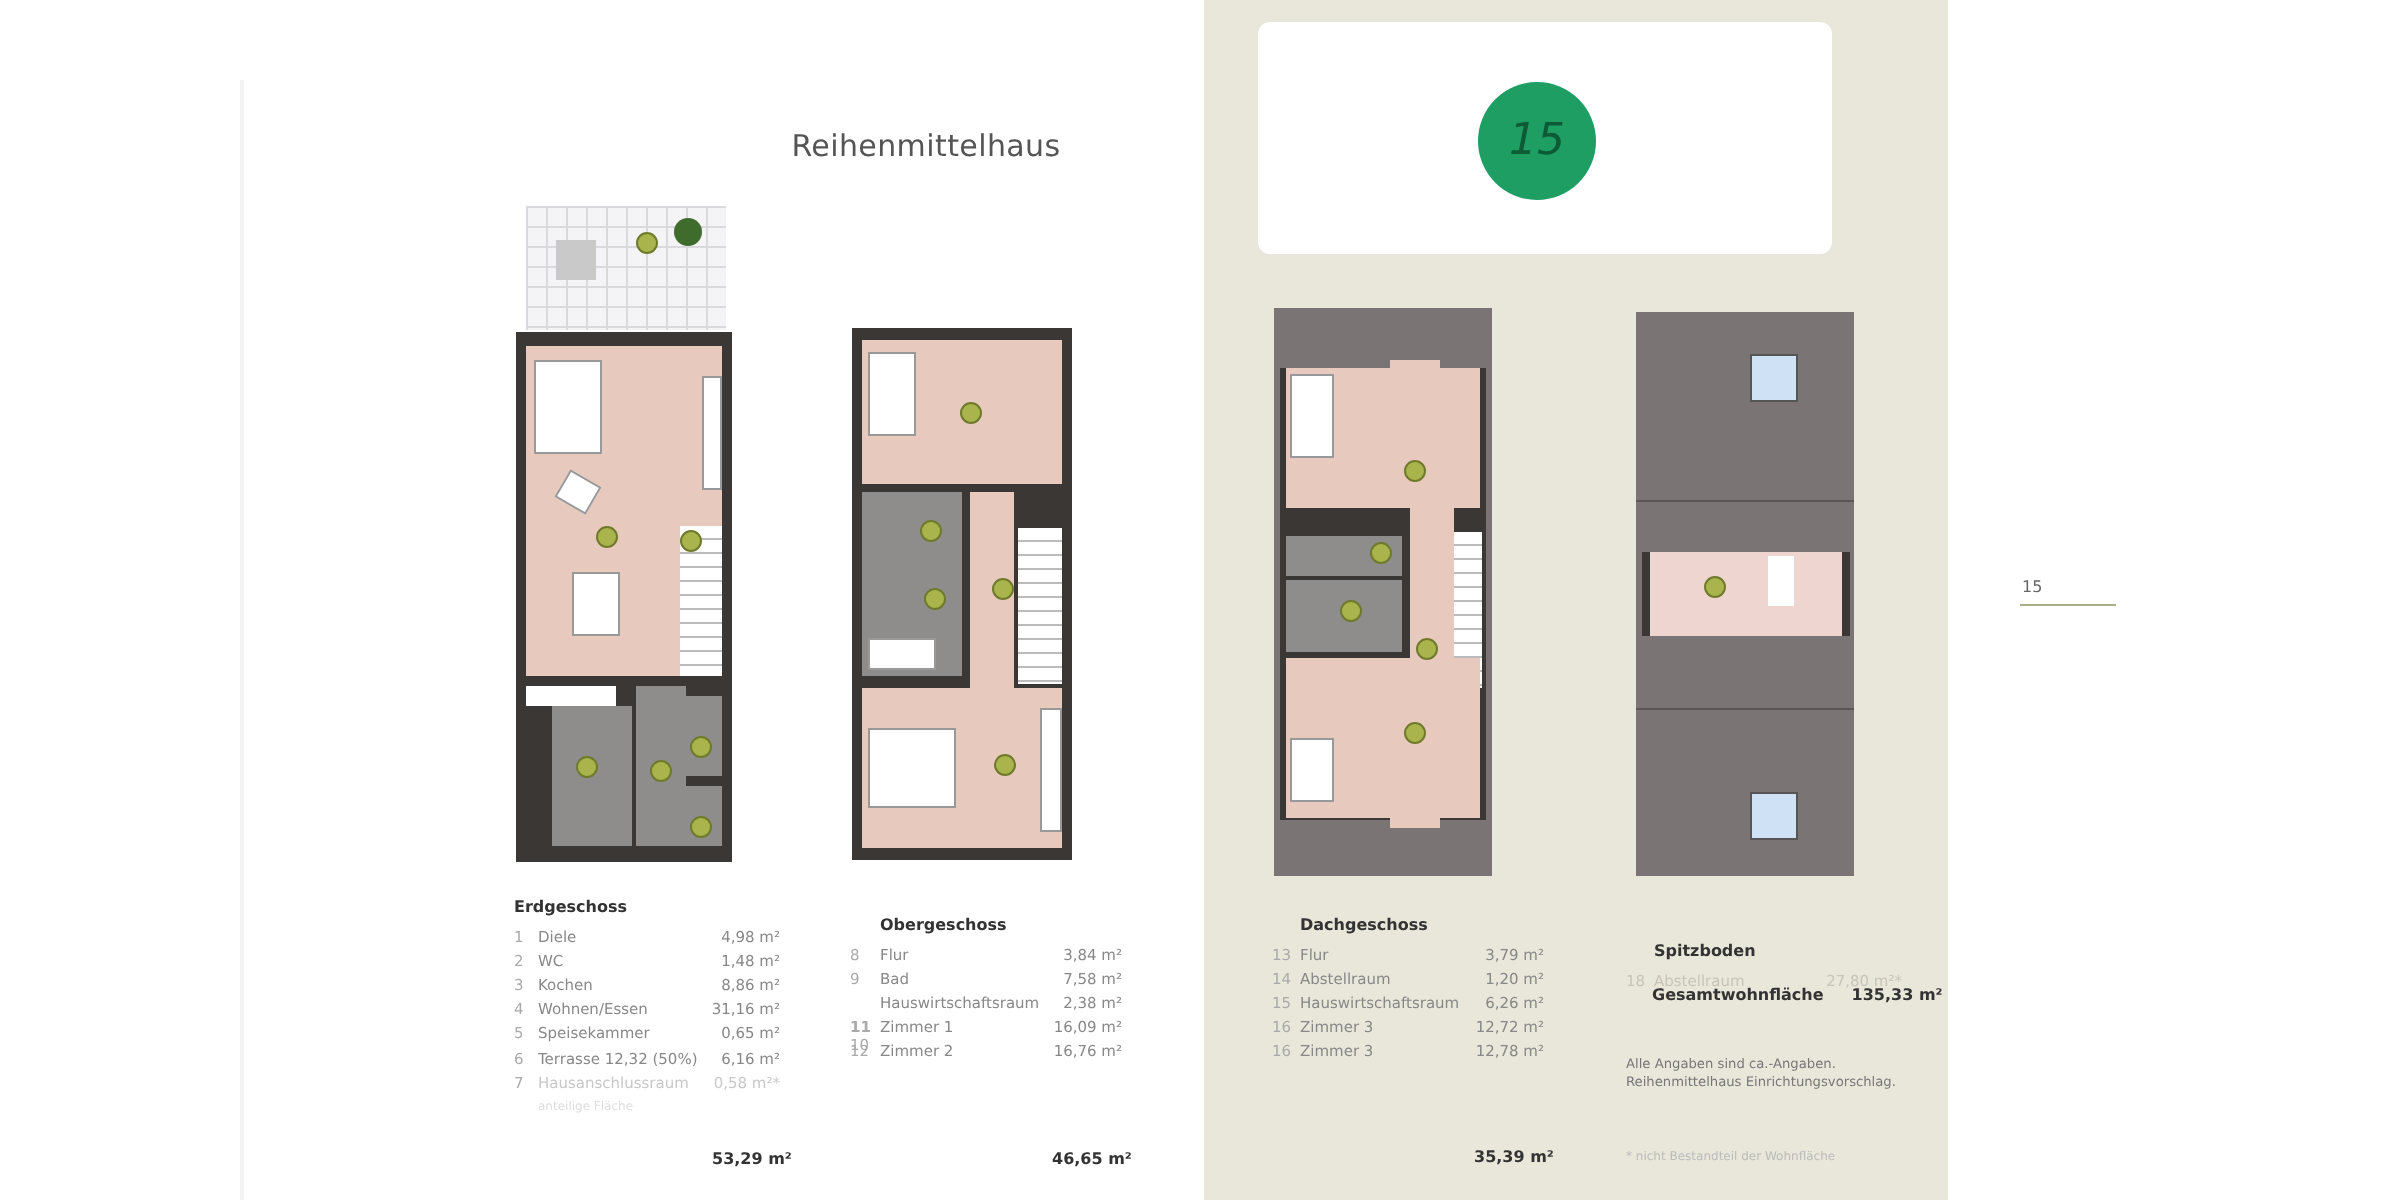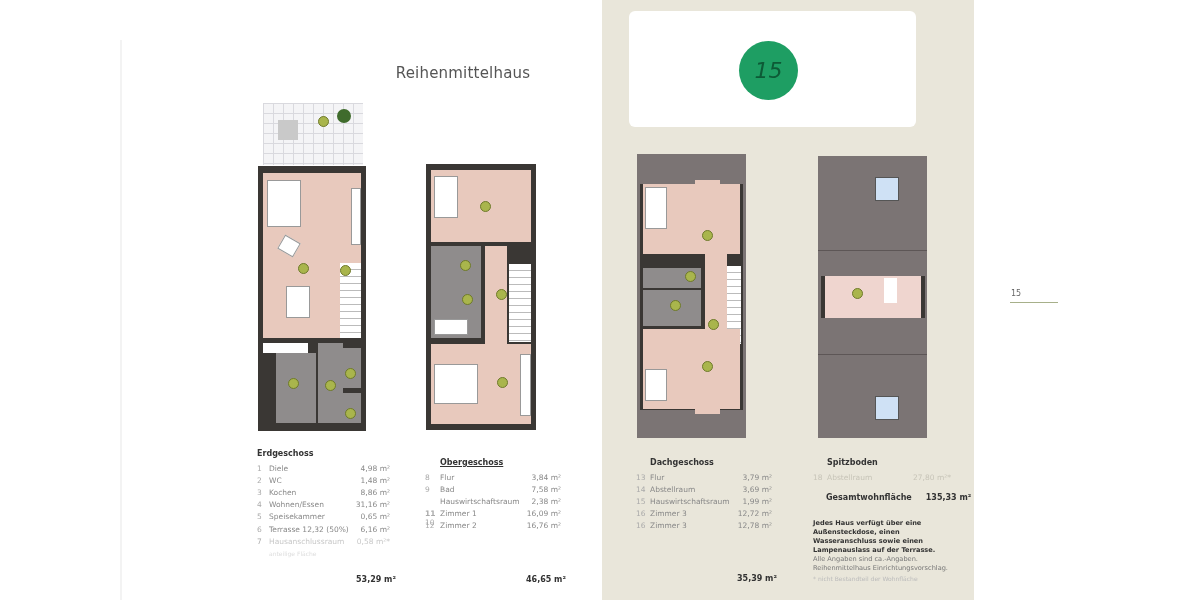--- a/index.html
+++ b/index.html
@@ -173,21 +173,21 @@
   <div class="row faint">
       <span class="num">7</span>
       <span class="name">Hausanschlussraum</span>
       <span class="val">0,58 m²*</span>
     </div>
   <div class="row faint" style="font-size:6px;padding-left:12px;color:#ddd;">anteilige Fläche</div>
 </div>
 <div class="total" style="left:356px;top:575px;">53,29 m²</div>
 
 <div class="tablebox" style="left:425px;top:458px;width:136px;">
-  <div class="hdr" style="padding-left:15px;text-decoration:underline;">Obergeschoss</div>
+  <div class="hdr" style="padding-left:15px;">Obergeschoss</div>
   <div class="row">
       <span class="num" style="width:15px;">8</span>
       <span class="name">Flur</span>
       <span class="val">3,84 m²</span>
     </div>
   <div class="row">
       <span class="num" style="width:15px;">9</span>
       <span class="name">Bad</span>
       <span class="val">7,58 m²</span>
     </div>
@@ -212,51 +212,51 @@
 <div class="tablebox" style="left:636px;top:458px;width:136px;">
   <div class="hdr" style="padding-left:14px;">Dachgeschoss</div>
   <div class="row">
       <span class="num" style="width:14px;">13</span>
       <span class="name">Flur</span>
       <span class="val">3,79 m²</span>
     </div>
   <div class="row">
       <span class="num" style="width:14px;">14</span>
       <span class="name">Abstellraum</span>
-      <span class="val">3,69 m²</span>
+      <span class="val">1,20 m²</span>
     </div>
   <div class="row">
       <span class="num" style="width:14px;">15</span>
       <span class="name">Hauswirtschaftsraum</span>
-      <span class="val">1,99 m²</span>
+      <span class="val">6,26 m²</span>
     </div>
   <div class="row">
       <span class="num" style="width:14px;">16</span>
       <span class="name">Zimmer 3</span>
       <span class="val">12,72 m²</span>
     </div>
   <div class="row">
       <span class="num" style="width:14px;">16</span>
       <span class="name">Zimmer 3</span>
       <span class="val">12,78 m²</span>
     </div>
 </div>
 <div class="total" style="left:737px;top:574px;">35,39 m²</div>
 
-<div class="tablebox" style="left:813px;top:458px;width:138px;">
+<div class="tablebox" style="left:813px;top:471px;width:138px;">
   <div class="hdr" style="padding-left:14px;">Spitzboden</div>
   <div class="row" style="color:#c7c4b8;">
       <span class="num" style="width:14px;color:#c7c4b8;">18</span>
       <span class="name">Abstellraum</span>
       <span class="val">27,80 m²*</span>
     </div>
 </div>
 
 <div class="gesamt">
   <span>Gesamtwohnfläche</span><span class="v">135,33 m²</span>
 </div>
 
 <div class="note">
-  <b>Jedes Haus verfügt über eine Außensteckdose, einen Wasseranschluss sowie einen Lampenauslass auf der Terrasse.</b><br>
+  <br>
   <span class="sub">Alle Angaben sind ca.-Angaben.</span><br>
   <span class="sub">Reihenmittelhaus Einrichtungsvorschlag.</span>
 </div>
 <div class="footnote">* nicht Bestandteil der Wohnfläche</div>
 
 </body></html>

